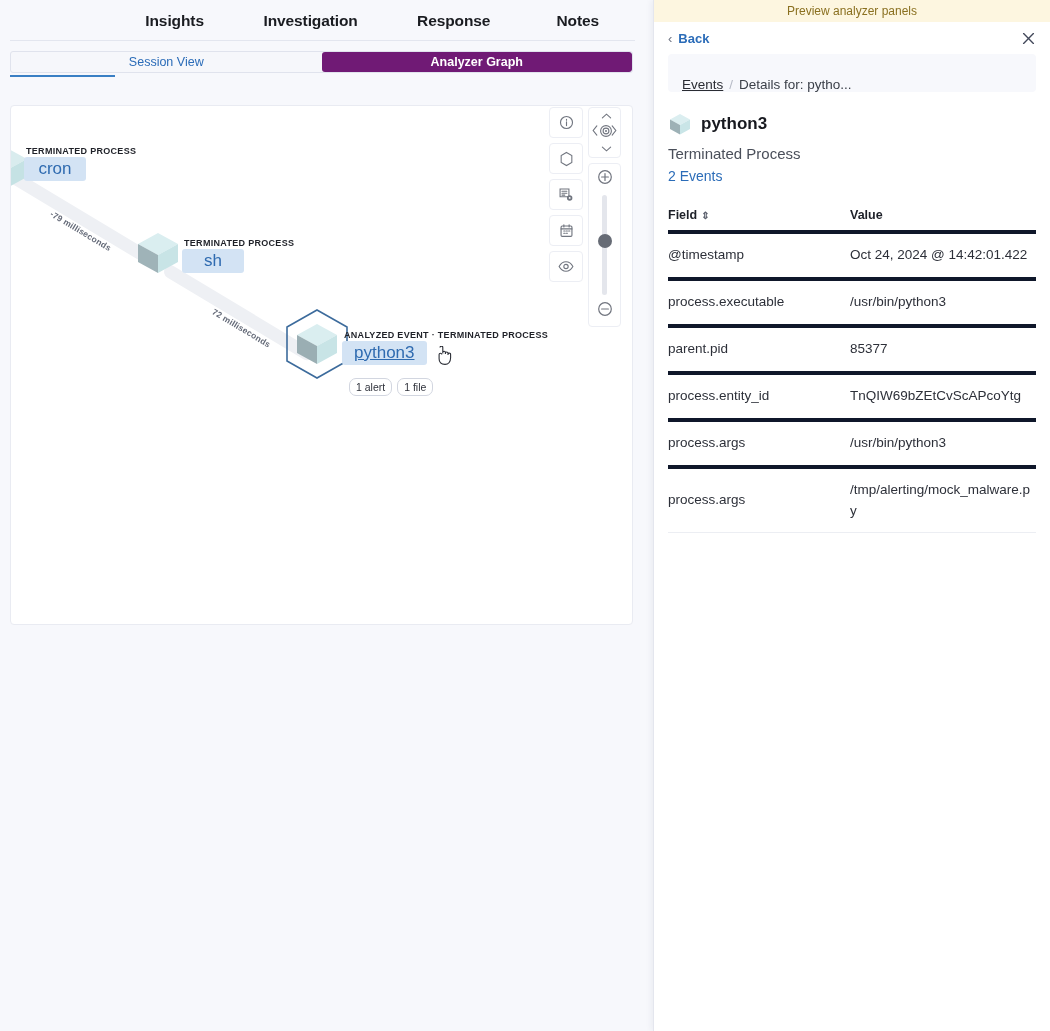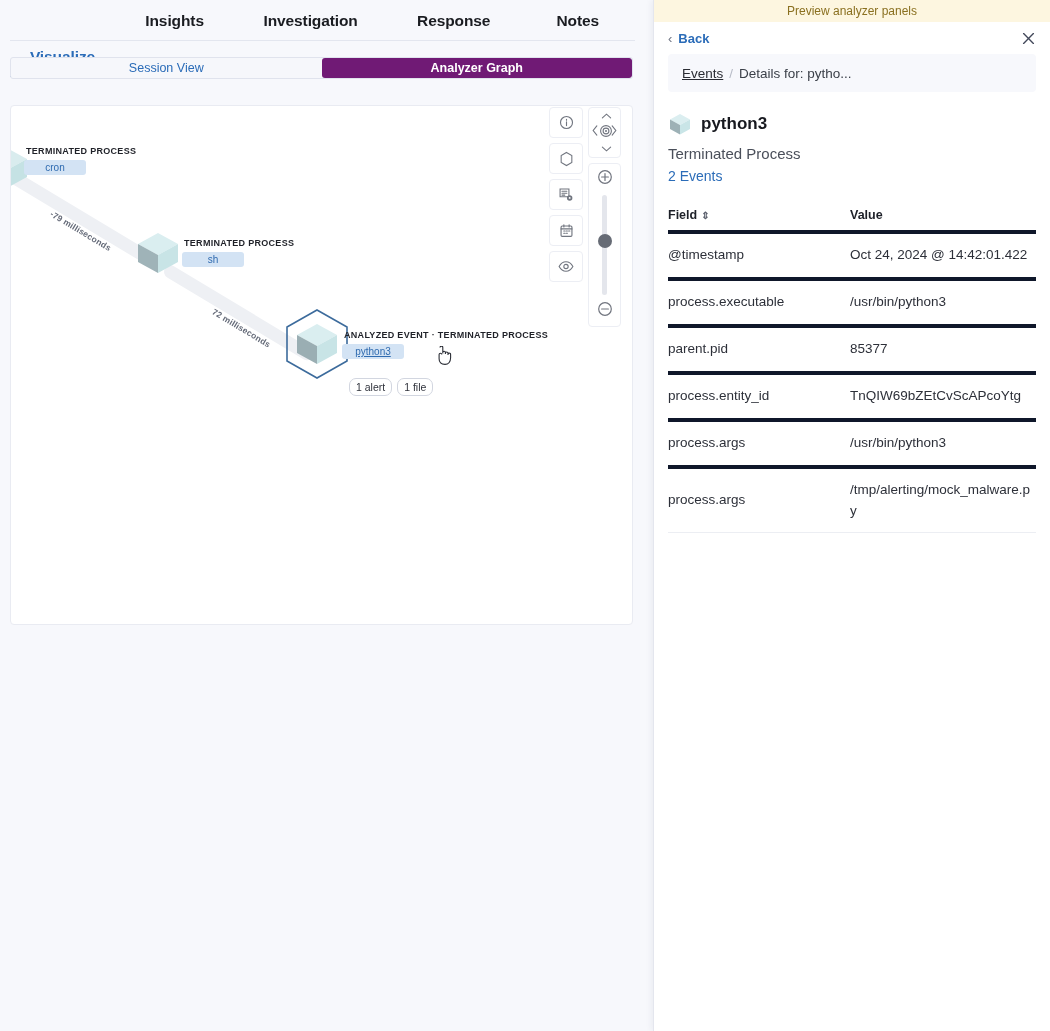--- a/index.html
+++ b/index.html
@@ -45,21 +45,21 @@
     height: 2px; background: #3a7fc4;
   }
   .tab-visualize { width: 110px; margin-top: 36px; }
   .tab-insights { width: 125px; }
   .tab-investigation { width: 160px; }
   .tab-response { width: 140px; }
   .tab-notes { width: 120px; }
 
   
   .segwrap {
-    position: absolute; left: 10px; top: 57px;
+    position: absolute; left: 10px; top: 51px;
     width: 623px; height: 22px;
     display: flex;
     border-radius: 3px;
     overflow: hidden;
     background: #f6f7fb;
     border: 1px solid #e0e3ed;
   }
   .seg {
     flex: 1 1 50%;
     font-size: 12.5px;
@@ -118,21 +118,21 @@
     font-weight: bold;
     color: #1f2128;
     letter-spacing: 0.3px;
     margin-bottom: 1px;
     padding-left: 2px;
   }
   .node-name {
     display: inline-block;
     background: #d3e3f4;
     color: #2f6bb0;
-    font-size: 10px;
+    font-size: 17px;
     border-radius: 3px;
     padding: 2px 12px;
     min-width: 62px;
     text-align: center;
   }
   .node-name.analyzed { text-decoration: underline; }
   .hexring {
     position: absolute;
     width: 66px; height: 72px;
   }
@@ -235,21 +235,21 @@
     width: 16px; height: 16px;
     color: #4a5163; cursor: pointer;
     display:flex;align-items:center;justify-content:center;
     font-size: 15px; line-height: 1;
   }
   .crumb-bar {
     margin: 0 14px;
     height: 38px;
     background: #f7f8fc;
     border-radius: 4px;
-    display: flex; align-items: center;
+    display: flex; align-items: flex-end;
     padding: 0 14px;
     font-size: 13.5px;
     gap: 6px;
   }
   .crumb-link { color: #2a2c33; text-decoration: underline; cursor: pointer; }
   .crumb-sep { color: #b7bbc6; }
   .crumb-cur { color: #3b4049; }
 
   .panel-body { padding: 20px 14px 0 14px; }
   .entity-row { display: flex; align-items: center; gap: 9px; }

